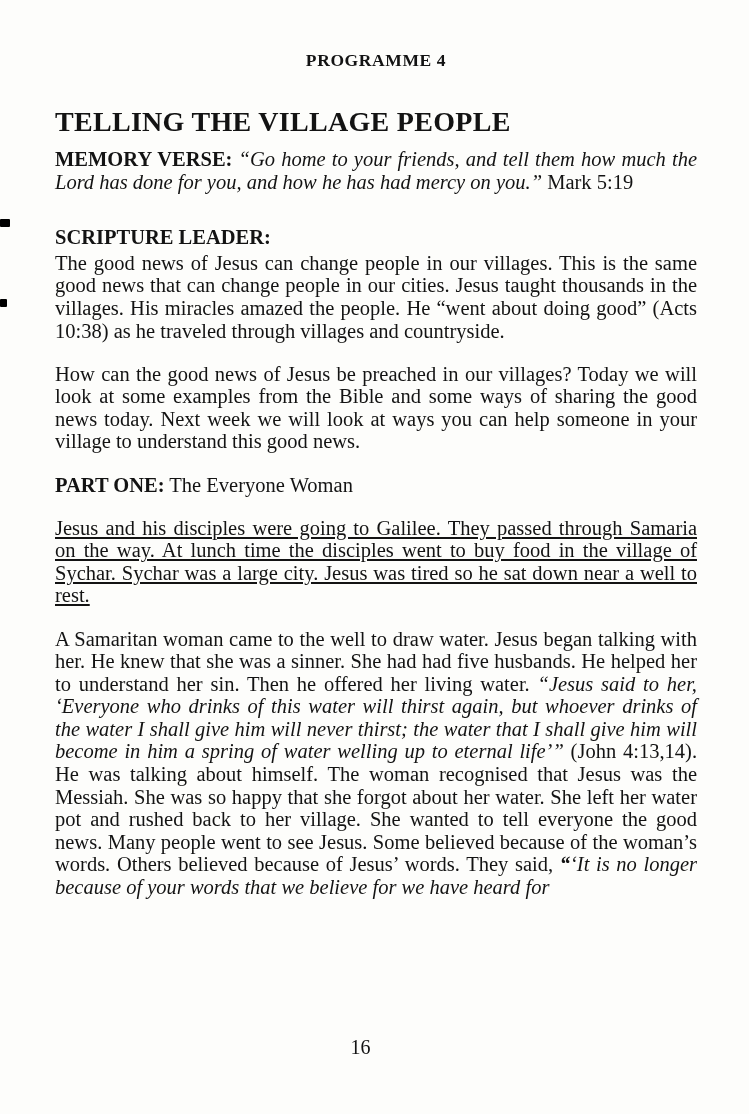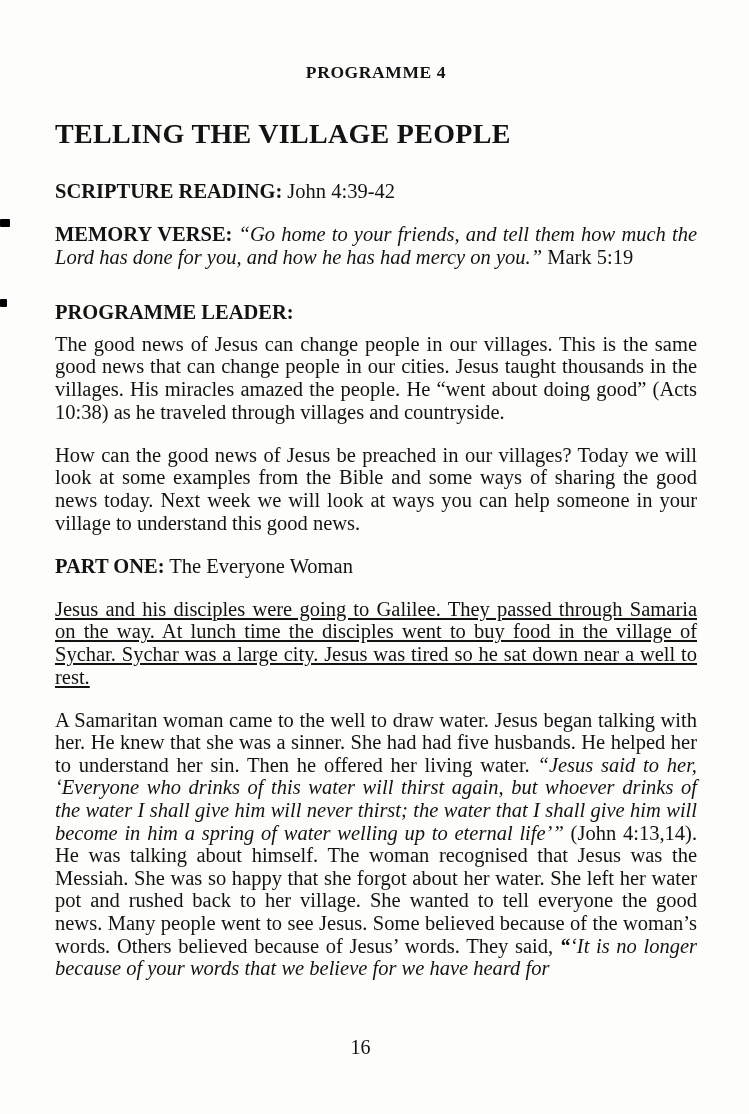--- a/index.html
+++ b/index.html
@@ -11,21 +11,21 @@
     margin: 0 auto;
     background: #fdfdfb;
     color: #131313;
     font-family: "Liberation Serif", serif;
     overflow: hidden;
   }
   .content {
     position: absolute;
     left: 55px;
     width: 642px;
-    top: 16px;
+    top: 4px;
   }
   .kicker {
     margin-top: 46px;
     text-align: center;
     font-weight: 700;
     font-size: 17.5px;
     letter-spacing: 0.6px;
   }
   .title {
     margin-top: 35px;
@@ -40,21 +40,21 @@
     text-align: justify;
   }
   .scripture { margin-top: 30px; }
   .memory { margin-top: 10px; }
   .leader-heading {
     margin-top: 33px;
     font-weight: 700;
     font-size: 20.5px;
     line-height: 22.6px;
   }
-  .p1 { margin-top: 9px; }
+  .p1 { margin-top: 3px; }
   .p2 { margin-top: 9px; }
   .part-heading { margin-top: 9px; }
   .p3 { margin-top: 5px; text-decoration: underline; }
   .p4 { margin-top: 8px; }
   .b  { font-weight: 700; }
   .i  { font-style: italic; }
   .bi { font-weight: 700; font-style: italic; }
   .pagenum {
     position: absolute;
     left: 0;
@@ -77,25 +77,24 @@
 
 <div class="page">
   <div class="scan-mark m1"></div>
   <div class="scan-mark m2"></div>
 
   <div class="content">
     <div class="kicker">PROGRAMME 4</div>
 
     <div class="title">TELLING THE VILLAGE PEOPLE</div>
 
-    <p class="body-text scripture"><span class="b">SCRIPTURE READING:</span><span> John 4:39-42</span></p>
 
     <p class="body-text memory"><span class="b">MEMORY VERSE: </span><span class="i">“Go home to your friends, and tell them how much the Lord has done for you, and how he has had mercy on you.”</span><span>  Mark 5:19</span></p>
 
-    <div class="leader-heading">PROGRAMME LEADER:</div>
+    <div class="leader-heading">SCRIPTURE LEADER:</div>
 
     <p class="body-text p1">The good news of Jesus can change people in our villages. This is the same good news that can change people in our cities. Jesus taught thousands in the villages. His miracles amazed the people. He “went about doing good” (Acts 10:38) as he traveled through villages and countryside.</p>
 
     <p class="body-text p2">How can the good news of Jesus be preached in our villages? Today we will look at some examples from the Bible and some ways of sharing the good news today. Next week we will look at ways you can help someone in your village to understand this good news.</p>
 
     <p class="body-text part-heading"><span class="b">PART ONE:</span><span> The Everyone Woman</span></p>
 
     <p class="body-text p3">Jesus and his disciples were going to Galilee. They passed through Samaria on the way. At lunch time the disciples went to buy food in the village of Sychar. Sychar was a large city. Jesus was tired so he sat down near a well to rest.</p>
 
     <p class="body-text p4"><span>A Samaritan woman came to the well to draw water. Jesus began talking with her. He knew that she was a sinner. She had had five husbands. He helped her to understand her sin. Then he offered her living water. </span><span class="i">“Jesus said to her, ‘Everyone who drinks of this water will thirst again, but whoever drinks of the water I shall give him will never thirst; the water that I shall give him will become in him a spring of water welling up to eternal life’”</span><span>  (John 4:13,14). He was talking about himself. The woman recognised that Jesus was the Messiah. She was so happy that she forgot about her water. She left her water pot and rushed back to her village. She wanted to tell everyone the good news. Many people went to see Jesus. Some believed because of the woman’s words. Others believed because of Jesus’ words. They said, </span><span class="bi">“</span><span class="i">‘It is no longer because of your words that we believe for we have heard for</span></p>

